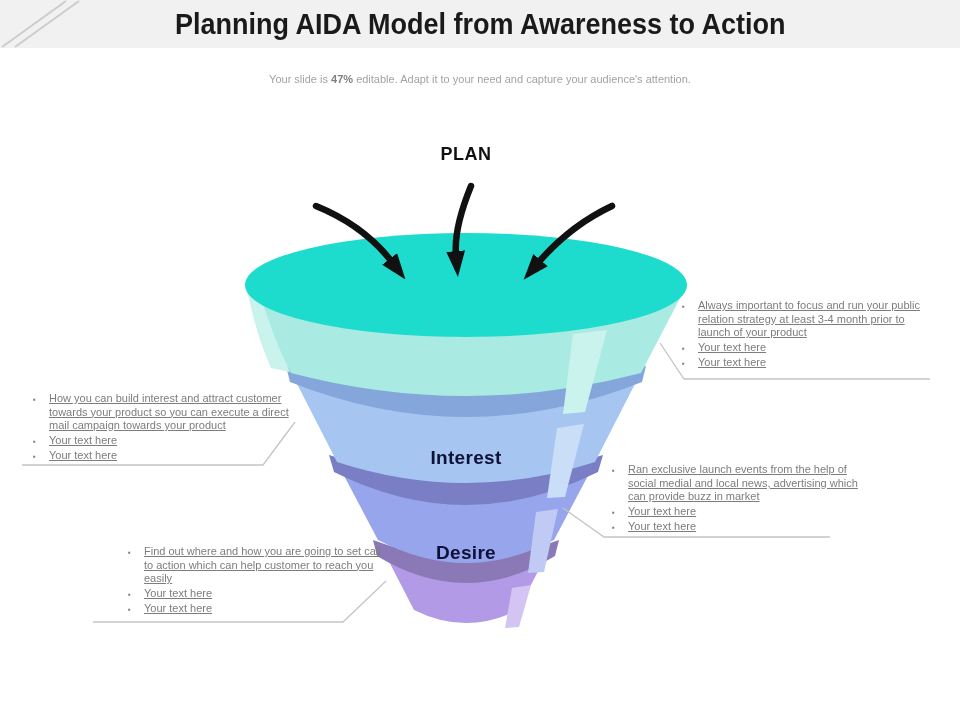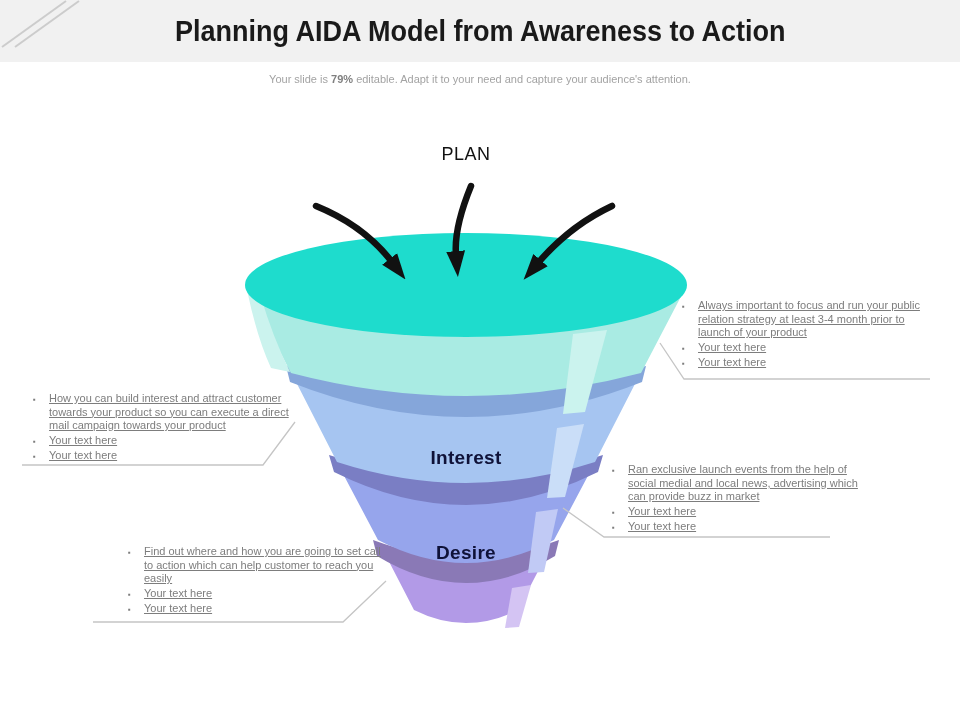--- a/index.html
+++ b/index.html
@@ -1,36 +1,36 @@
 <!DOCTYPE html>
 <html><head>
 <meta charset="utf-8">
 <style>
   html,body{margin:0;padding:0;background:#ffffff;}
   .slide{
     position:relative;width:960px;height:720px;overflow:hidden;
     background:#ffffff;font-family:"Liberation Sans",sans-serif;
   }
   .header{
-    position:absolute;left:0;top:0;width:960px;height:62px;
+    position:absolute;left:0;top:0;width:960px;height:48px;
     background:#f1f1f1;display:flex;align-items:center;justify-content:center;
   }
   .header-deco{position:absolute;left:0;top:0;width:120px;height:48px;}
   .title{
     font-size:30px;font-weight:700;color:#1a1a1a;letter-spacing:0px;
     transform:scaleX(0.9);transform-origin:center;white-space:nowrap;
   }
   .subtitle{
     position:absolute;left:0;top:62px;width:960px;text-align:center;
     font-size:11px;color:#a3a3a3;
   }
   .subtitle b{color:#7f7f7f;font-weight:700;}
   .plan-label{
     position:absolute;left:316px;top:144px;width:300px;text-align:center;
-    font-size:18px;font-weight:400;color:#111111;letter-spacing:0.5px;
+    font-size:18px;font-weight:700;color:#111111;letter-spacing:0.5px;
   }
   .funnel-svg{position:absolute;left:0;top:0;width:960px;height:720px;}
   .stage-label{
     position:absolute;left:316px;width:300px;text-align:center;
     font-size:19px;font-weight:700;color:#0f1238;letter-spacing:0.3px;
   }
   .stage-label.awareness{top:369px;}
   .stage-label.interest{top:447px;}
   .stage-label.desire{top:542px;}
   .stage-label.action{top:587px;}
@@ -52,21 +52,21 @@
   <div class="header">
     <svg class="header-deco" viewBox="0 0 120 48">
       <g stroke-width="2" fill="none" stroke="#cccccc">
         <line x1="2" y1="47" x2="66" y2="1"></line>
         <line x1="15" y1="47" x2="79" y2="1"></line>
       </g>
     </svg>
     <div class="title">Planning AIDA Model from Awareness to Action</div>
   </div>
 
-  <p class="subtitle"><span>Your slide is </span><b>79%</b><span> editable. Adapt it to your need and capture your audience's attention.</span></p>
+  <p class="subtitle"><span>Your slide is </span><b>47%</b><span> editable. Adapt it to your need and capture your audience's attention.</span></p>
 
   <div class="plan-label">PLAN</div>
 
   <svg class="funnel-svg" viewBox="0 0 960 720">
     <defs>
       <marker id="arrowhead" viewBox="0 0 4 4" markerWidth="4" markerHeight="4" refX="0.6" refY="2" orient="auto" markerUnits="strokeWidth">
         <path d="M0,0.55 L4,2 L0,3.45 Z" fill="#111111"></path>
       </marker>
     </defs>
 

